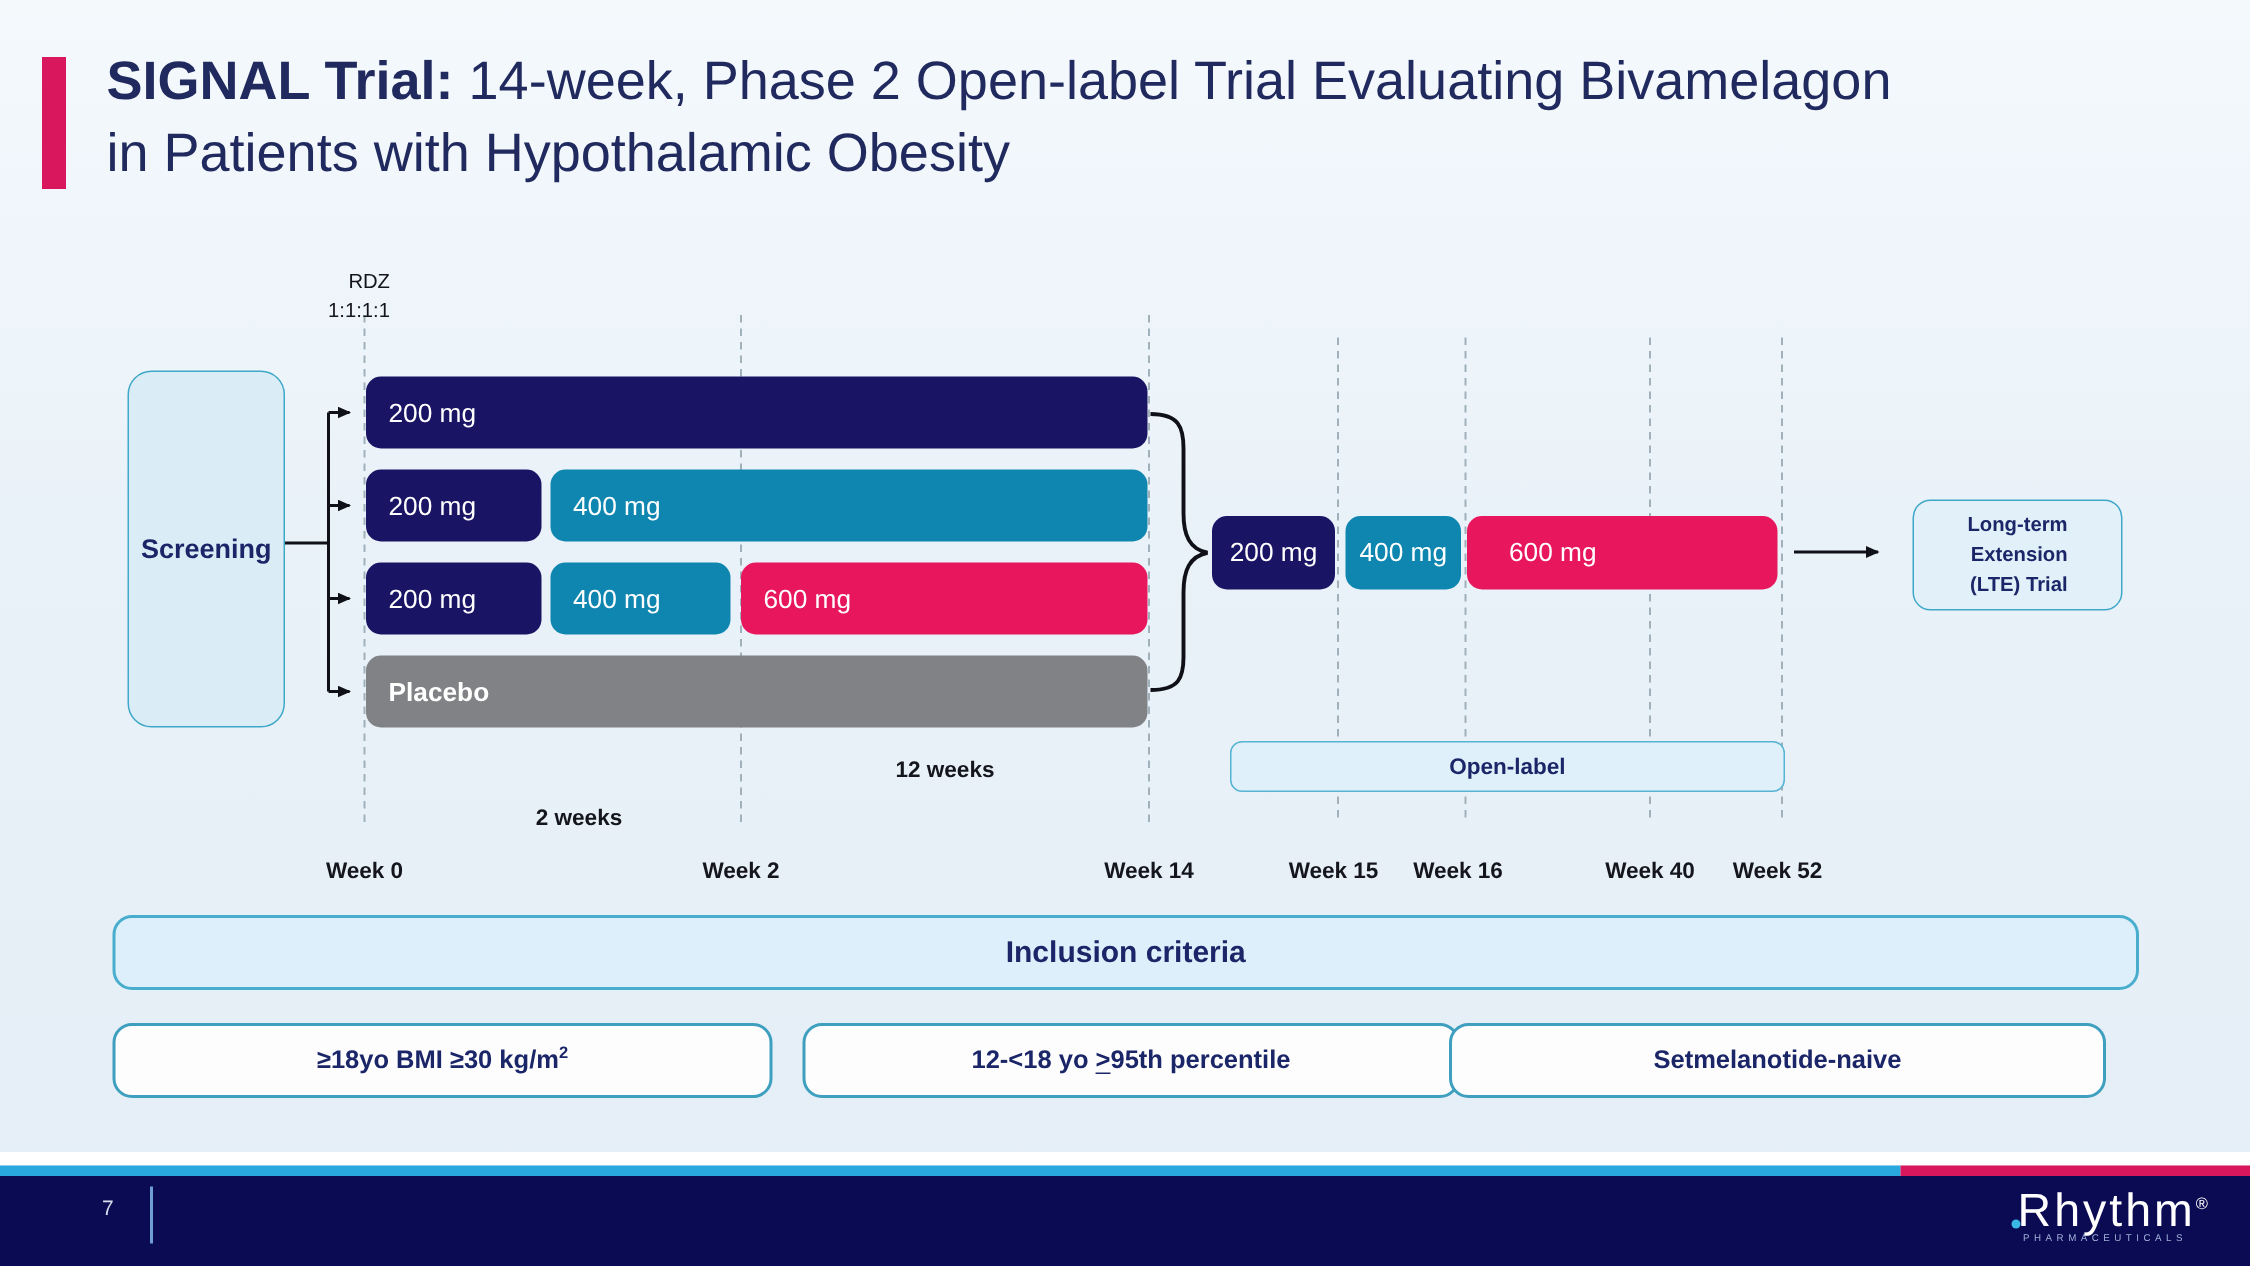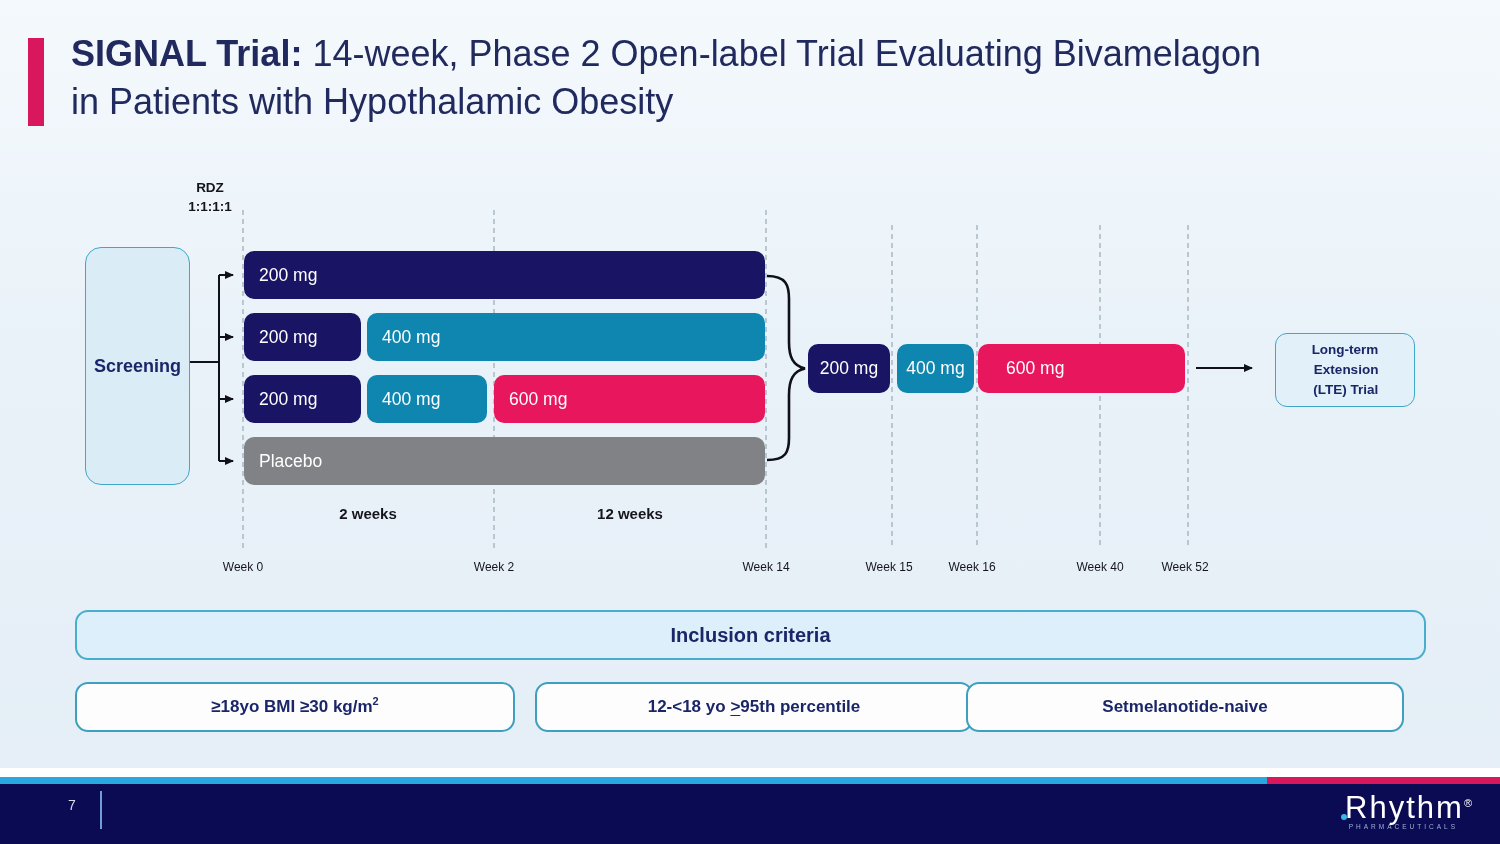--- a/index.html
+++ b/index.html
@@ -9,44 +9,44 @@
     background:linear-gradient(180deg,#f4f9fc 0%,#eaf2f9 40%,#e4eef6 100%);
   }
   
   .accent-bar{position:absolute;left:28px;top:38px;width:16px;height:88px;background:var(--accent-red);}
   .title{position:absolute;left:71px;top:30px;margin:0;width:1400px;
     font-size:36px;font-weight:400;color:#212a5e;line-height:48px;letter-spacing:0;}
   .title b{font-weight:700;margin-top:16px;}
   .title .tline{display:block;}
   
   .overlay{position:absolute;left:0;top:0;z-index:1;}
-  .rdz{position:absolute;left:160px;top:178px;width:100px;text-align:center;
-    font-size:13.5px;font-weight:700;color:#14141f;white-space:pre-line;line-height:19px;z-index:2;}
+  .rdz{position:absolute;left:160px;top:178px;width:100px;text-align:right;
+    font-size:13.5px;font-weight:400;color:#14141f;white-space:pre-line;line-height:19px;z-index:2;}
   .screening{position:absolute;left:85px;top:247px;width:105px;height:238px;box-sizing:border-box;
     background:#daedf7;border:1.5px solid #3fa8c8;border-radius:16px;z-index:2;
     display:flex;align-items:center;justify-content:center;
     font-size:18px;font-weight:700;color:#1b2668;}
   .dose{position:absolute;height:48px;box-sizing:border-box;border-radius:10px;z-index:2;
     display:flex;align-items:center;padding-left:15px;color:#fff;font-size:17.5px;}
   .dose.center{justify-content:center;padding-left:0;}
   .dose.pad600{padding-left:28px;}
   .c-navy{background:var(--navy);}
   .c-teal{background:var(--teal);}
   .c-pink{background:var(--pink);}
-  .c-gray{background:var(--gray);}
+  .c-gray{background:var(--gray);font-weight:bold;}
   .lte{position:absolute;left:1275px;top:333px;width:140px;height:74px;box-sizing:border-box;
     background:#e1f0f9;border:1.5px solid #3fa8c8;border-radius:12px;z-index:2;
     display:flex;align-items:center;justify-content:center;text-align:right;
     font-size:13.5px;font-weight:700;color:#1b2668;white-space:pre-line;line-height:20px;}
   .openlabel-banner{position:absolute;left:820px;top:494px;width:370px;height:34px;box-sizing:border-box;
     background:#dff0fa;border:1.5px solid #54b4d2;border-radius:8px;z-index:2;
     display:flex;align-items:center;justify-content:center;
     font-size:15px;font-weight:700;color:#1b2668;}
-  .weeklabel{position:absolute;top:560px;transform:translateX(-50%);
-    font-size:12px;font-weight:400;color:#15151d;z-index:3;white-space:nowrap;}
+  .weeklabel{position:absolute;top:572px;transform:translateX(-50%);
+    font-size:15px;font-weight:700;color:#15151d;z-index:3;white-space:nowrap;}
   .durlabel{position:absolute;top:505px;transform:translateX(-50%);
     font-size:15px;font-weight:700;color:#15151d;z-index:3;white-space:nowrap;}
   
   .inclusion-header{position:absolute;left:75px;top:610px;width:1351px;height:50px;box-sizing:border-box;
     background:#ddeffa;border:2px solid #49aecd;border-radius:13px;
     display:flex;align-items:center;justify-content:center;
     font-size:20px;font-weight:700;color:#1b2668;}
   .crit{position:absolute;top:682px;height:50px;box-sizing:border-box;
     background:#fdfdfe;border:2px solid #3e9fbf;border-radius:13px;
     display:flex;align-items:center;justify-content:center;
@@ -125,23 +125,24 @@
     </div>
   <div id="openDoses">
       <div class="dose c-navy center" style="left: 808px; width: 82px; top: 344px; height: 49px;">200 mg</div>
       <div class="dose c-teal center" style="left: 897px; width: 77px; top: 344px; height: 49px;">400 mg</div>
       <div class="dose c-pink pad600" style="left: 978px; width: 207px; top: 344px; height: 49px;">600 mg</div>
     </div>
 
   <div class="lte">Long-term
 Extension
 (LTE) Trial</div>
+  <div class="openlabel-banner">Open-label</div>
 
   <div id="durations">
-      <div class="durlabel" style="left: 368px;">2 weeks</div>
+      <div class="durlabel" style="left: 386px; margin-top: 32px;">2 weeks</div>
       <div class="durlabel" style="left: 630px;">12 weeks</div>
     </div>
   <div id="weeks">
       <div class="weeklabel" style="left: 243px;">Week 0</div>
       <div class="weeklabel" style="left: 494px;">Week 2</div>
       <div class="weeklabel" style="left: 766px;">Week 14</div>
       <div class="weeklabel" style="left: 889px;">Week 15</div>
       <div class="weeklabel" style="left: 972px;">Week 16</div>
       <div class="weeklabel" style="left: 1100px;">Week 40</div>
       <div class="weeklabel" style="left: 1185px;">Week 52</div>

